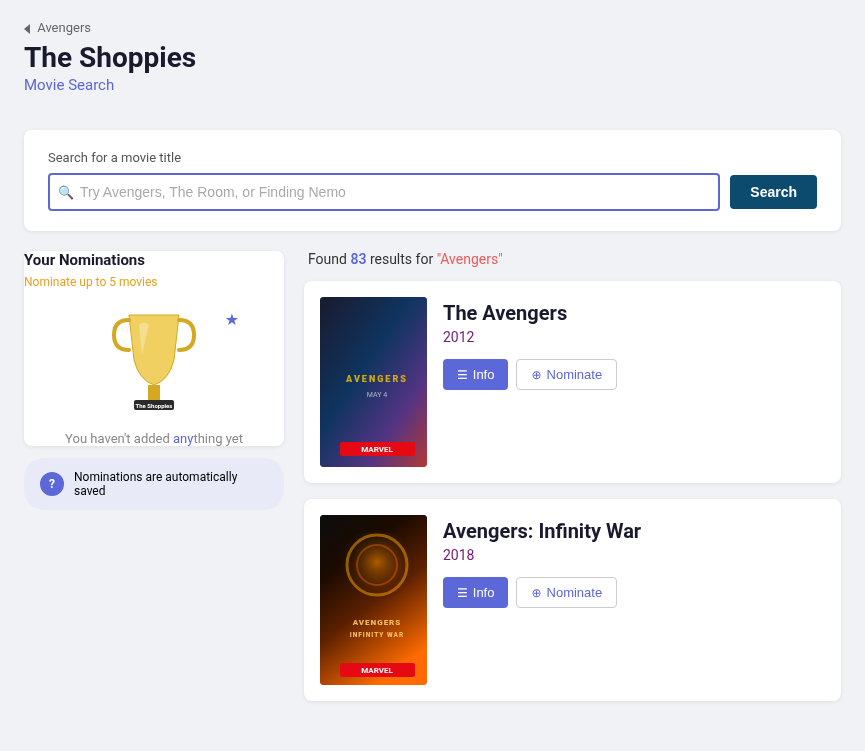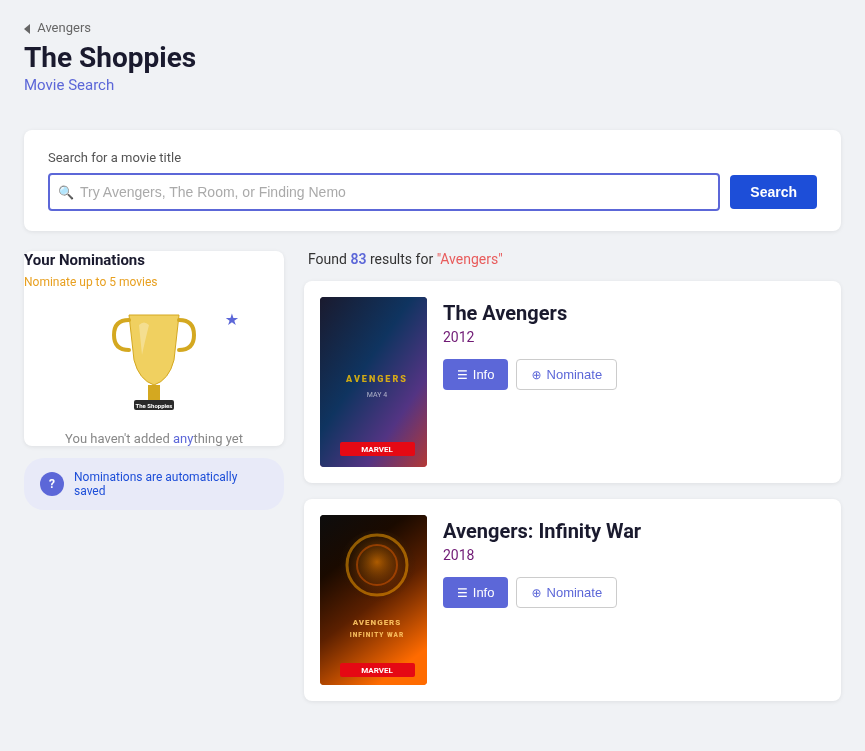--- a/index.html
+++ b/index.html
@@ -74,21 +74,21 @@
       width: 100%;
       padding: 9px 12px 9px 30px;
       border: 2px solid #5c67d8;
       border-radius: 4px;
       font-size: 14px;
       color: #333;
       outline: none;
     }
     .search-input::placeholder { color: #aaa; }
     .search-btn {
-      background: #1d4ed8;
+      background: #0c4a6e;
       color: #fff;
       border: none;
       border-radius: 4px;
       padding: 9px 20px;
       font-size: 14px;
       font-weight: 600;
       cursor: pointer;
     }
     .main-content {
       display: flex;
@@ -156,21 +156,21 @@
       display: flex;
       align-items: center;
       justify-content: center;
       color: #fff;
       font-size: 12px;
       font-weight: 700;
       flex-shrink: 0;
     }
     .auto-save-text {
       font-size: 12px;
-      color: #1d4ed8;
+      color: #000000;
     }
     .results-area {
       flex: 1;
     }
     .results-header {
       font-size: 14px;
       color: #333;
       margin-bottom: 14px;
       padding: 0 4px;
     }

